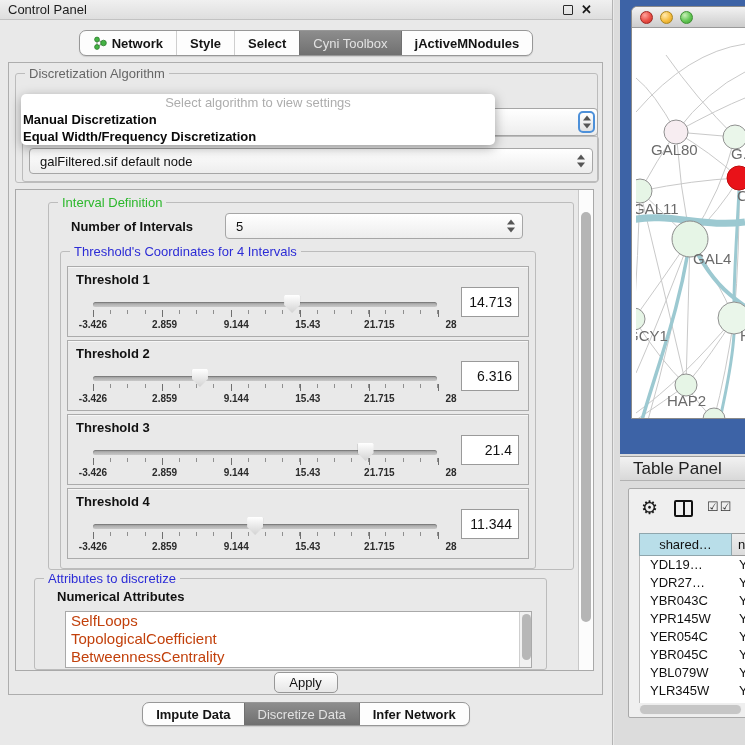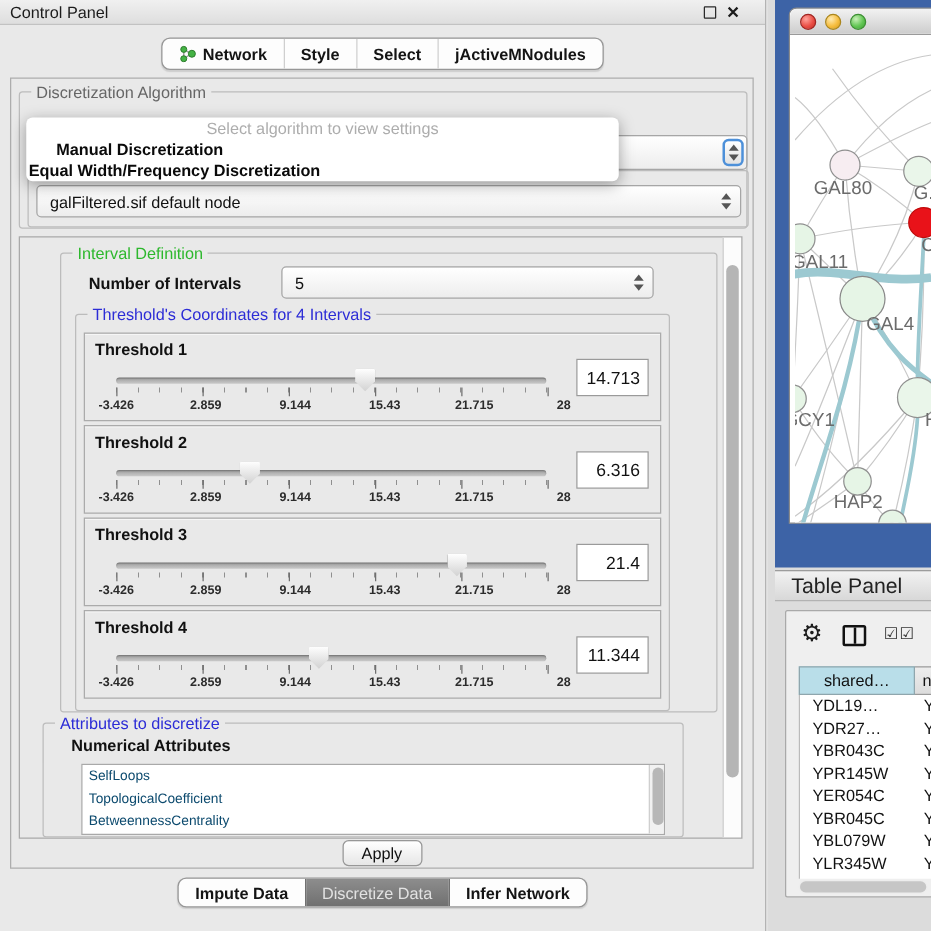--- a/index.html
+++ b/index.html
@@ -38,21 +38,21 @@
   .algo-spin-btn { position:absolute; right:2px; top:2px; bottom:2px; width:17px; border:2px solid #4d90d9; border-radius:5px; background:linear-gradient(#fff,#e2e2e2); }
   .algo-spin-btn .spin { right:2px; }
 
   .table-data-group { left:6px; top:62px; width:577px; height:46px; border:1px solid #bcbcbc; border-radius:3px; position:absolute; }
   .td-combo { left:6px; top:11px; width:564px; height:26px; }
 
   
   .popup { position:absolute; left:5px; top:20px; width:474px; height:51px; background:#fff; border-radius:5px; box-shadow:0 3px 12px rgba(0,0,0,.35); z-index:10; font-size:13px; }
   .popup-placeholder { height:17px; line-height:17px; text-align:center; color:#adadad; }
   .popup-opt { height:17px; line-height:17px; padding-left:2px; color:#0a0a0a; cursor:pointer;font-weight:bold; }
-  .popup-opt.bold { font-weight:bold;margin-left:22px; }
+  .popup-opt.bold { font-weight:bold; }
 
   
   .scroll-pane { position:absolute; left:6px; top:126px; width:579px; height:482px; border:1px solid #a9a9a9; background:#e9e9e9; overflow:hidden; }
   .vsb { position:absolute; right:0; top:0; bottom:0; width:15px; background:#fcfcfc; border-left:1px solid #c8c8c8; }
   .vsb-thumb { position:absolute; left:2px; width:10px; background:#b5b5b5; border-radius:6px; }
   .sp-thumb { top:22px; height:410px; }
 
   .interval-group { left:32px; top:12px; width:526px; height:368px; }
   .num-label { position:absolute; left:22px; top:16px; font-size:13px; font-weight:bold; color:#111; }
   .num-combo { left:176px; top:10px; width:298px; height:26px; }
@@ -67,21 +67,21 @@
   .ticks { position:absolute; left:0; top:17px; width:345px; height:4px; background:repeating-linear-gradient(to right,#8f8f8f 0 1px,transparent 1px 17.2px); }
   .major-ticks { position:absolute; left:0; top:17px; width:345px; height:7px; }
   .major-ticks i { position:absolute; top:0; width:1px; height:7px; background:#6f6f6f; }
   .tick-labels { position:absolute; left:0; top:26px; width:358px; height:12px; }
   .tick-label { position:absolute; transform:translateX(-50%); font-size:10px; font-weight:bold; color:#2b2b2b; white-space:nowrap; }
   .th-value { position:absolute; right:9px; top:20px; width:58px; height:30px; border:1px solid #9a9a9a; background:#fff; font-family:"Liberation Sans",sans-serif; font-size:14px; text-align:right; padding-right:6px; color:#111; }
 
   .attributes-group { left:18px; top:388px; width:513px; height:92px; }
   .attr-label { position:absolute; left:22px; top:10px; font-size:13px; font-weight:bold; color:#111; }
   .attr-list { position:absolute; left:30px; top:32px; width:467px; height:57px; background:#fff; border:1px solid #a9a9a9; overflow:hidden; }
-  .attr-item { font-size:11px; line-height:18px; padding-left:5px; color:#0c4a6e; cursor:pointer; }
+  .attr-item { font-size:15px; line-height:18px; padding-left:5px; color:#c2410c; cursor:pointer; }
   .attr-vsb { position:absolute; right:0; top:0; bottom:0; width:12px; background:#f1f1f1; border-left:1px solid #cfcfcf; }
   .attr-thumb { position:absolute; left:1.5px; top:2px; width:9px; height:46px; background:#b7b7b7; border-radius:5px; }
 
   .apply-btn { position:absolute; left:50%; transform:translateX(-50%); top:609px; width:64px; height:21px; border:1px solid #979797; border-radius:5px; background:linear-gradient(#ffffff,#e6e6e6); font-family:"Liberation Sans",sans-serif; font-size:13px; color:#111; cursor:pointer; }
 
   .bottom-tab-row { position:absolute; left:0; top:702px; right:0; display:flex; justify-content:center; }
   .bottom-tab-row .seg { height:24px; }
 
   
   .right-region { position:absolute; left:614px; top:0; width:131px; height:745px; background:#dcdcdc; }
@@ -140,20 +140,23 @@
           <circle cx="4" cy="11" r="2.4" fill="#44b244" stroke="#2d7d2d" stroke-width="0.8"></circle>
           <circle cx="10.5" cy="7" r="2.8" fill="#44b244" stroke="#2d7d2d" stroke-width="0.8"></circle>
         </svg>
         <span>Network</span>
       </span>
       <span class="seg-item">
           <span>Style</span>
         </span>
       <span class="seg-item">
           <span>Select</span>
+        </span>
+      <span class="seg-item active">
+          <span>Cyni Toolbox</span>
         </span>
       <span class="seg-item">
           <span>jActiveMNodules</span>
         </span>
     </div>
   </div>
 
   <div class="main-panel">
 
     <div class="group algo-group">

